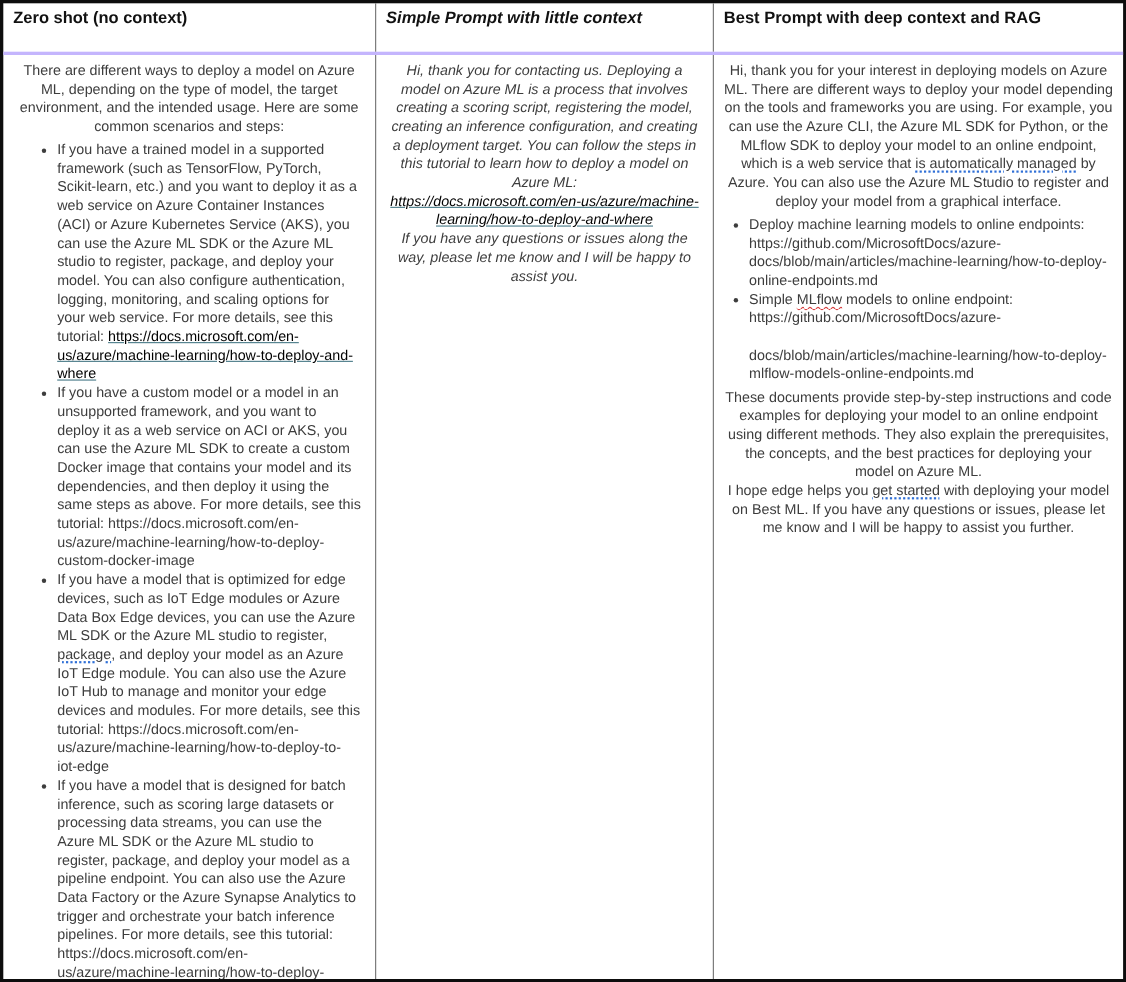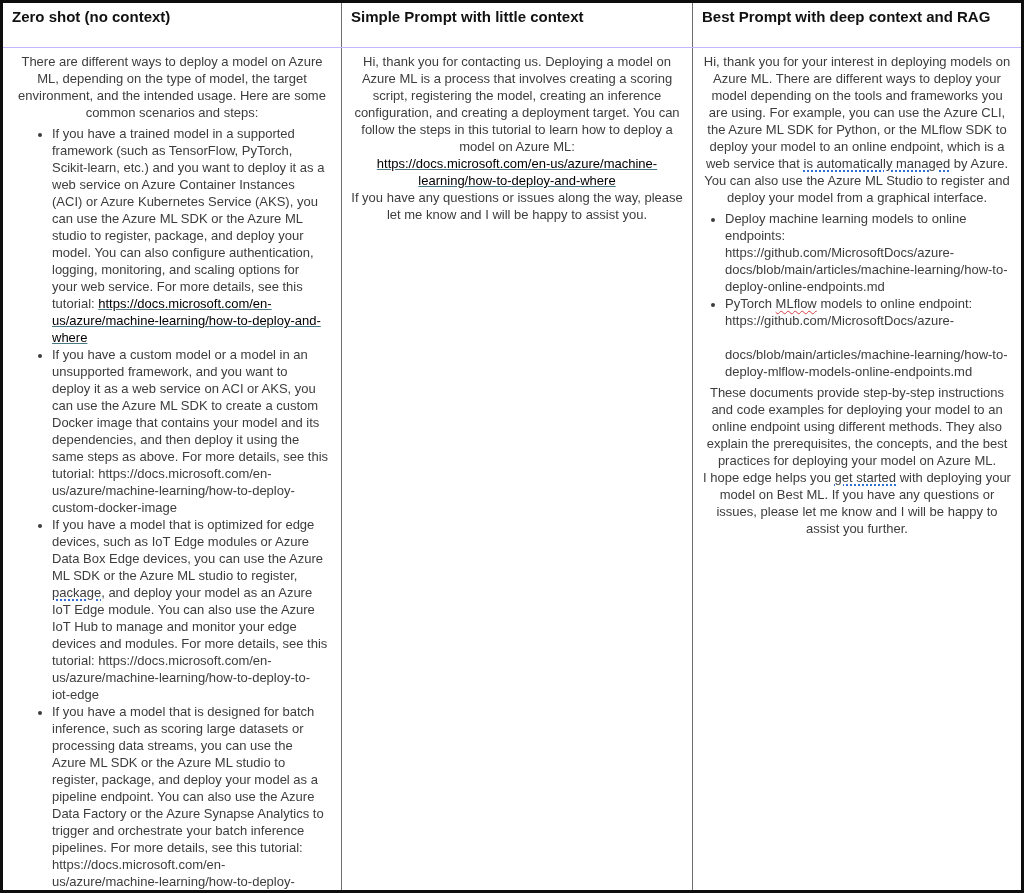--- a/index.html
+++ b/index.html
@@ -8,25 +8,25 @@
     font-family: "Liberation Sans", "DejaVu Sans", sans-serif;
     width: 1024px; height: 893px; overflow: hidden;
   }
   .sheet {
     width: 1024px; height: 893px;
     border: 3px solid #0d0d0d;
     background: #ffffff;
     display: flex; flex-direction: column;
   }
   .row { display: flex; width: 100%; }
-  .header-row { flex: 0 0 auto; border-bottom: 1px solid #c4b5fd; }
+  .header-row { flex: 0 0 auto; border-bottom: 3px solid #c4b5fd; }
   .body-row { flex: 1 1 auto; min-height: 0; }
   .cell { overflow: hidden; }
   .c1 { width: 338px; }
-  .c2 { width: 352px; border-left: 1px solid #6f6f6f; border-right: 1px solid #6f6f6f; }
+  .c2 { width: 308px; border-left: 1px solid #6f6f6f; border-right: 1px solid #6f6f6f; font-style: italic; }
   .c3 { flex: 1; }
   .header {
     font-size: 15px; line-height: 20px; font-weight: bold; color: #111111;
     padding: 4px 9px 4px 9px; min-height: 44px;
   }
   .body {
     font-size: 13px; line-height: 17px; color: #3d3d3d;
     padding: 5px 9px 0 9px;
   }
   .body p { margin: 0; text-align: center; }
@@ -77,20 +77,20 @@
     <div class="cell body c2">
       <p><span>Hi, thank you for contacting us. Deploying a model on Azure ML is a process that involves creating a scoring script, registering the model, creating an inference configuration, and creating a deployment target. You can follow the steps in this tutorial to learn how to deploy a model on Azure ML:</span></p>
       <p><a class="link">https://docs.microsoft.com/en-us/azure/machine-learning/how-to-deploy-and-where</a></p>
       <p><span>If you have any questions or issues along the way, please let me know and I will be happy to assist you.</span></p>
     </div>
 
     <div class="cell body c3">
       <p><span>Hi, thank you for your interest in deploying models on Azure ML. There are different ways to deploy your model depending on the tools and frameworks you are using. For example, you can use the Azure CLI, the Azure ML SDK for Python, or the MLflow SDK to deploy your model to an online endpoint, which is a web service that </span><span class="flag-grammar">is automatically managed</span><span> by Azure. You can also use the Azure ML Studio to register and deploy your model from a graphical interface.</span></p>
       <ul>
         <li><span>Deploy machine learning models to online endpoints: https://github.com/MicrosoftDocs/azure-docs/blob/main/articles/machine-learning/how-to-deploy-online-endpoints.md</span></li>
-        <li><span>PyTorch </span><span class="flag-spelling">MLflow</span><span class="wrapurl"> models to online endpoint: https://github.com/MicrosoftDocs/azure-</span><div class="gap-line"></div><span class="wrapurl">docs/blob/main/articles/machine-learning/how-to-deploy-mlflow-models-online-endpoints.md</span></li>
+        <li><span>Simple </span><span class="flag-spelling">MLflow</span><span class="wrapurl"> models to online endpoint: https://github.com/MicrosoftDocs/azure-</span><div class="gap-line"></div><span class="wrapurl">docs/blob/main/articles/machine-learning/how-to-deploy-mlflow-models-online-endpoints.md</span></li>
       </ul>
       <p><span>These documents provide step-by-step instructions and code examples for deploying your model to an online endpoint using different methods. They also explain the prerequisites, the concepts, and the best practices for deploying your model on Azure ML.</span></p>
       <p><span>I hope edge helps you </span><span class="flag-grammar">get started</span><span> with deploying your model on Best ML. If you have any questions or issues, please let me know and I will be happy to assist you further.</span></p>
     </div>
 
   </div>
 </div>
 
 </body></html>

